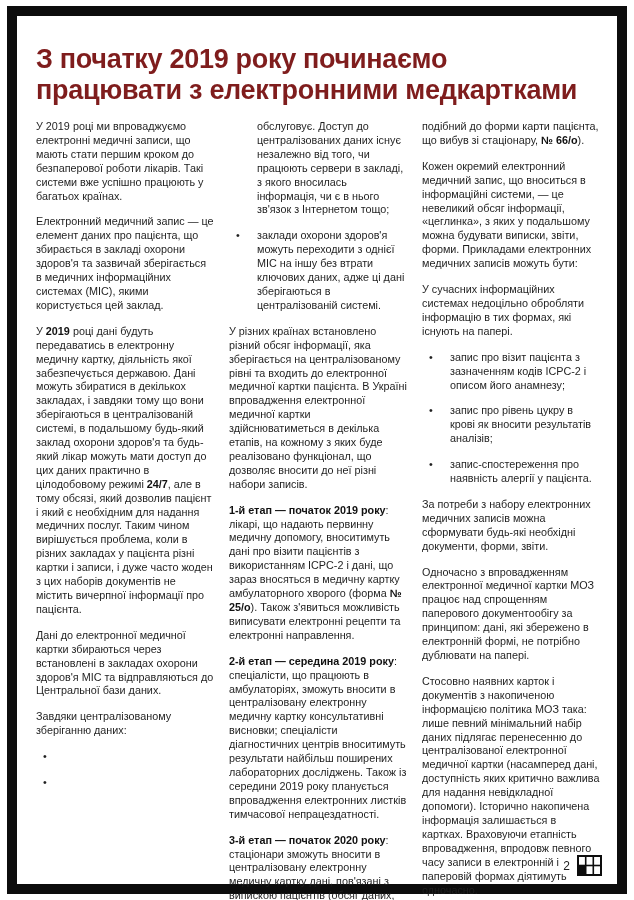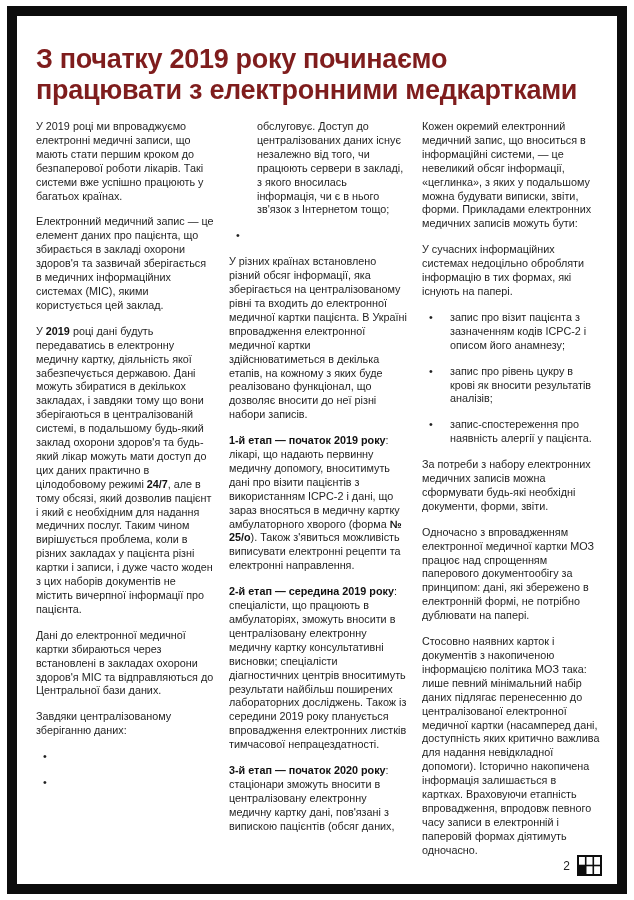--- a/index.html
+++ b/index.html
@@ -58,27 +58,29 @@
           <span class="dot">•</span>
         </div>
         <div class="block bullet">
           <span class="dot">•</span>
         </div>
       </div>
       <div class="col">
         <div class="block cont"><span>обслуговує. Доступ до централізованих даних існує незалежно від того, чи працюють сервери в закладі, з якого вносилась інформація, чи є в нього зв'язок з Інтернетом тощо;</span></div>
         <div class="block bullet">
           <span class="dot">•</span>
+          <div class="btext"><span>заклади охорони здоров'я можуть переходити з однієї МІС на іншу без втрати ключових даних, адже ці дані зберігаються в централізованій системі.</span></div>
         </div>
         <div class="block"><span>У різних країнах встановлено різний обсяг інформації, яка зберігається на централізованому рівні та входить до електронної медичної картки пацієнта. В Україні впровадження електронної медичної картки здійснюватиметься в декілька етапів, на кожному з яких буде реалізовано функціонал, що дозволяє вносити до неї різні набори записів.</span></div>
         <div class="block"><b>1-й етап — початок 2019 року</b><span>: лікарі, що надають первинну медичну допомогу, вноситимуть дані про візити пацієнтів з використанням ICPC-2 і дані, що зараз вносяться в медичну картку амбулаторного хворого (форма </span><b>№ 25/о</b><span>). Також з'явиться можливість виписувати електронні рецепти та електронні направлення.</span></div>
         <div class="block"><b>2-й етап — середина 2019 року</b><span>: спеціалісти, що працюють в амбулаторіях, зможуть вносити в централізовану електронну медичну картку консультативні висновки; спеціалісти діагностичних центрів вноситимуть результати найбільш поширених лабораторних досліджень. Також із середини 2019 року планується впровадження електронних листків тимчасової непрацездатності.</span></div>
         <div class="block"><b>3-й етап — початок 2020 року</b><span>: стаціонари зможуть вносити в централізовану електронну медичну картку дані, пов'язані з випискою пацієнтів (обсяг даних,</span></div>
       </div>
       <div class="col">
+        <div class="block"><span>подібний до форми карти пацієнта, що вибув зі стаціонару, </span><b>№ 66/о</b><span>).</span></div>
         <div class="block"><span>Кожен окремий електронний медичний запис, що вноситься в інформаційні системи, — це невеликий обсяг інформації, «цеглинка», з яких у подальшому можна будувати виписки, звіти, форми. Прикладами електронних медичних записів можуть бути:</span></div>
         <div class="block"><span>У сучасних інформаційних системах недоцільно обробляти інформацію в тих формах, які існують на папері.</span></div>
         <div class="block bullet">
           <span class="dot">•</span>
           <div class="btext"><span>запис про візит пацієнта з зазначенням кодів ICPC-2 і описом його анамнезу;</span></div>
         </div>
         <div class="block bullet">
           <span class="dot">•</span>
           <div class="btext"><span>запис про рівень цукру в крові як вносити результатів аналізів;</span></div>
         </div>

